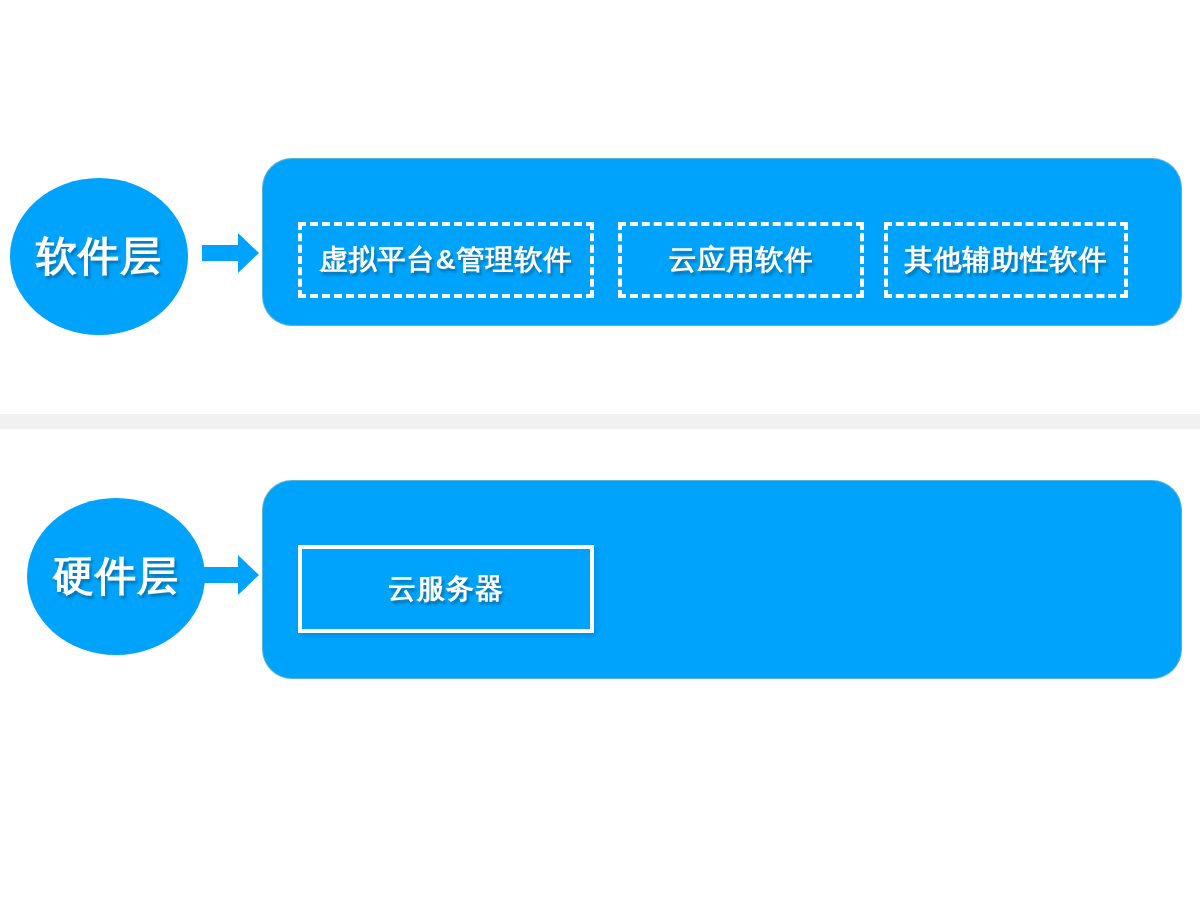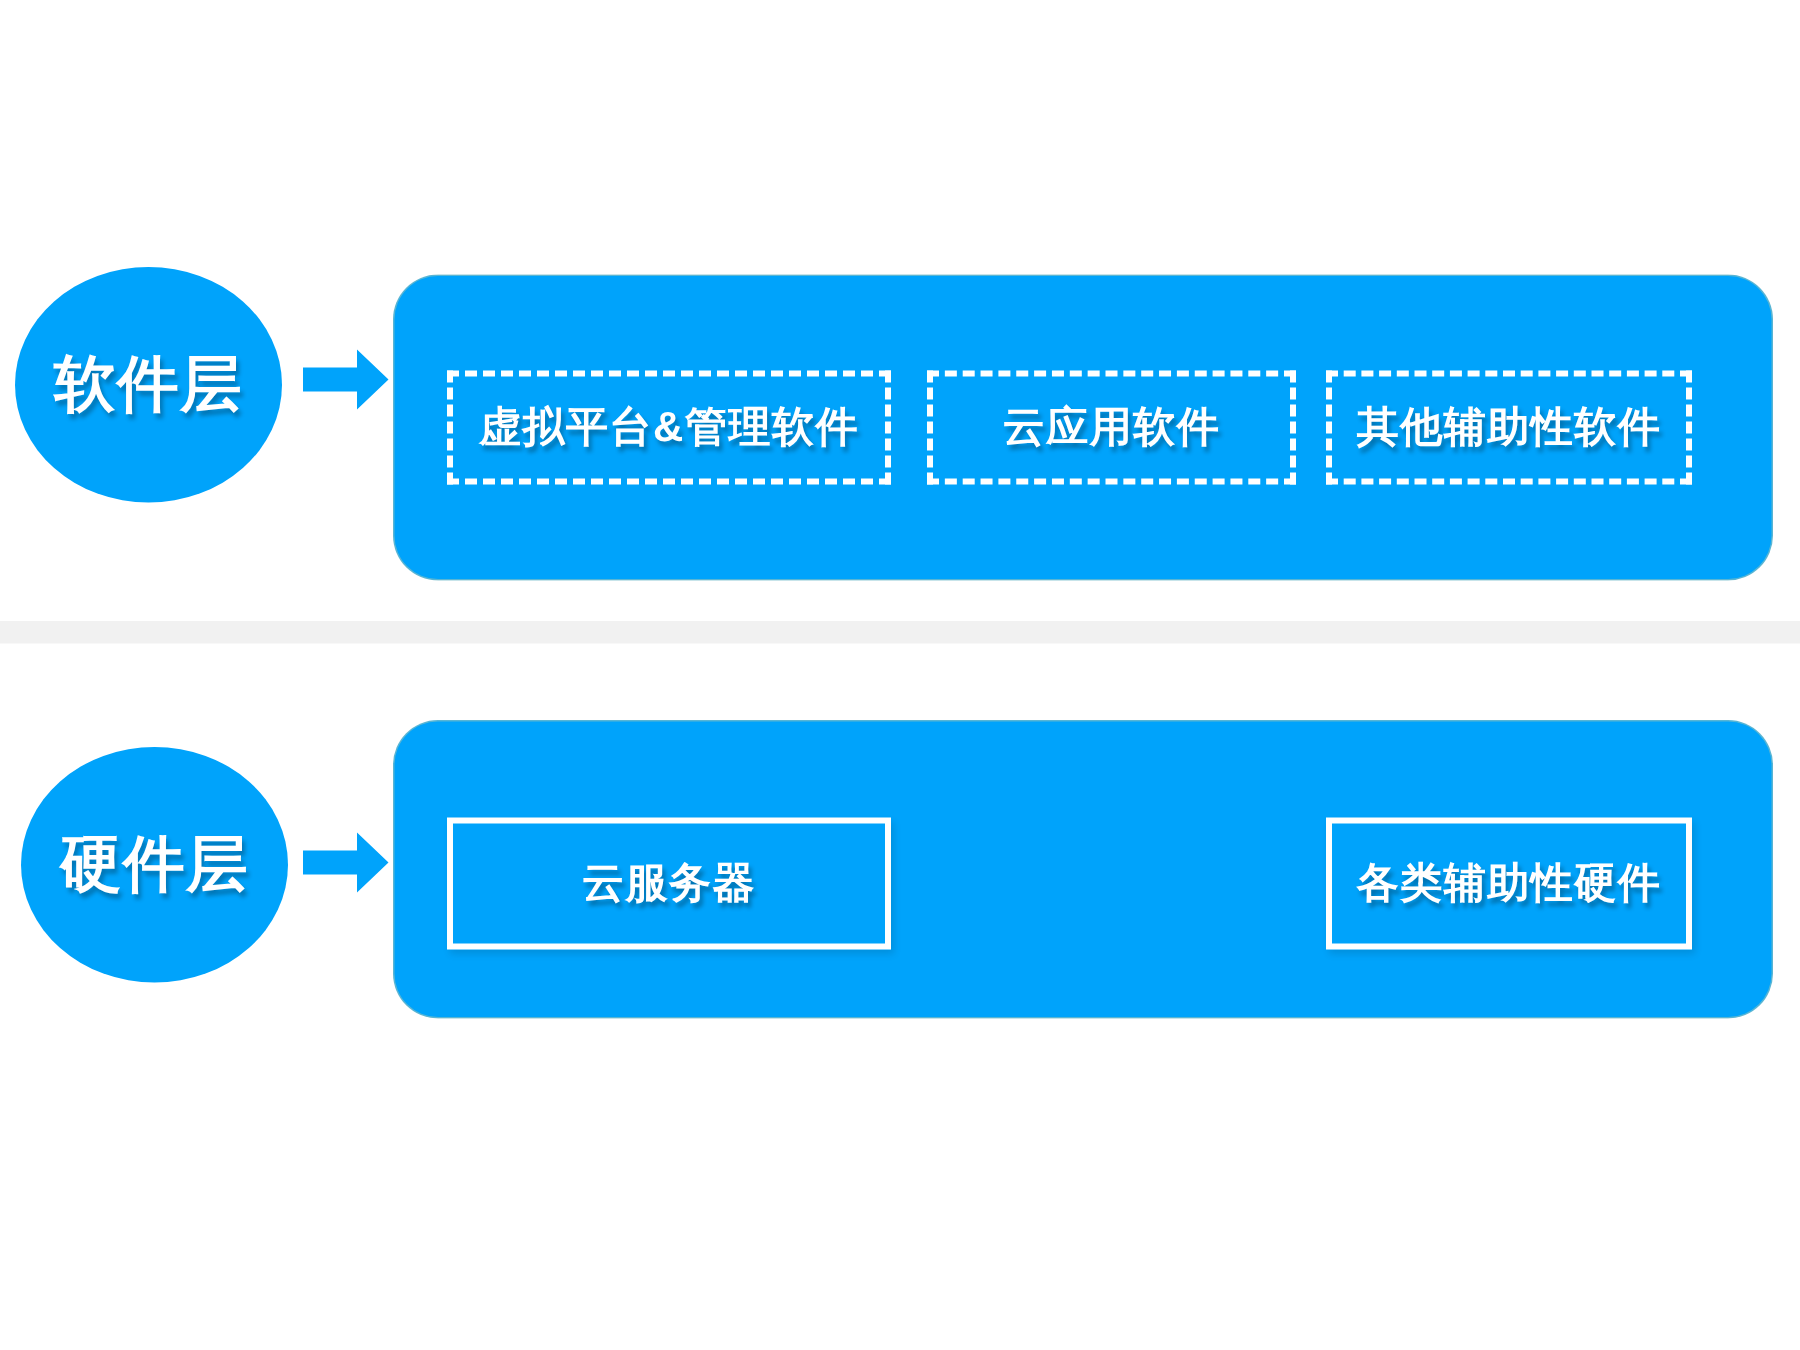--- a/index.html
+++ b/index.html
@@ -24,41 +24,41 @@
     color: #ffffff;
     display: flex;
     align-items: center;
     justify-content: center;
     font-size: 41px;
     font-weight: bold;
     letter-spacing: 1px;
     text-shadow: 2px 3px 3px rgba(0,0,0,0.28);
   }
   .software .layer-circle { left: 10px; top: 178px; text-align: right; }
-  .hardware .layer-circle { left: 14px; top: 498px; }
+  .hardware .layer-circle { left: 27px; top: 498px; }
 
   .arrow {
     position: absolute;
     width: 58px;
     height: 42px;
   }
   .software .arrow { left: 202px; top: 232px; }
   .hardware .arrow { left: 202px; top: 554px; }
   .fill-blue { fill: var(--primary-blue, #00A3FB); }
   .fill-yellow { fill: var(--star-yellow, #FFFF00); }
 
   .panel {
     position: absolute;
     width: 920px;
     background: var(--primary-blue, #00A3FB);
     border-radius: 30px;
     border: 1px solid rgba(160, 196, 180, 0.55);
     box-sizing: border-box;
   }
-  .software .panel { left: 262px; top: 158px; height: 204px; margin-top: 25px; }
+  .software .panel { left: 262px; top: 158px; height: 168px; }
   .hardware .panel { left: 262px; top: 480px; height: 199px; }
 
   .item {
     position: absolute;
     box-sizing: border-box;
     display: flex;
     align-items: center;
     justify-content: center;
     gap: 14px;
     color: #ffffff;
@@ -122,19 +122,16 @@
     <div class="layer-circle">
       <span>硬件层</span>
     </div>
     <svg class="arrow" viewBox="0 0 58 42">
       <polygon class="fill-blue" points="0,13 36,13 36,1 57,21 36,41 36,29 0,29"></polygon>
     </svg>
     <div class="panel">
       <div class="item i1">
         <span>云服务器</span>
       </div>
-      <div class="item i3">
-        <span>各类辅助性硬件</span>
-      </div>
     </div>
   </section>
 
 </div>
 
 </body></html>

